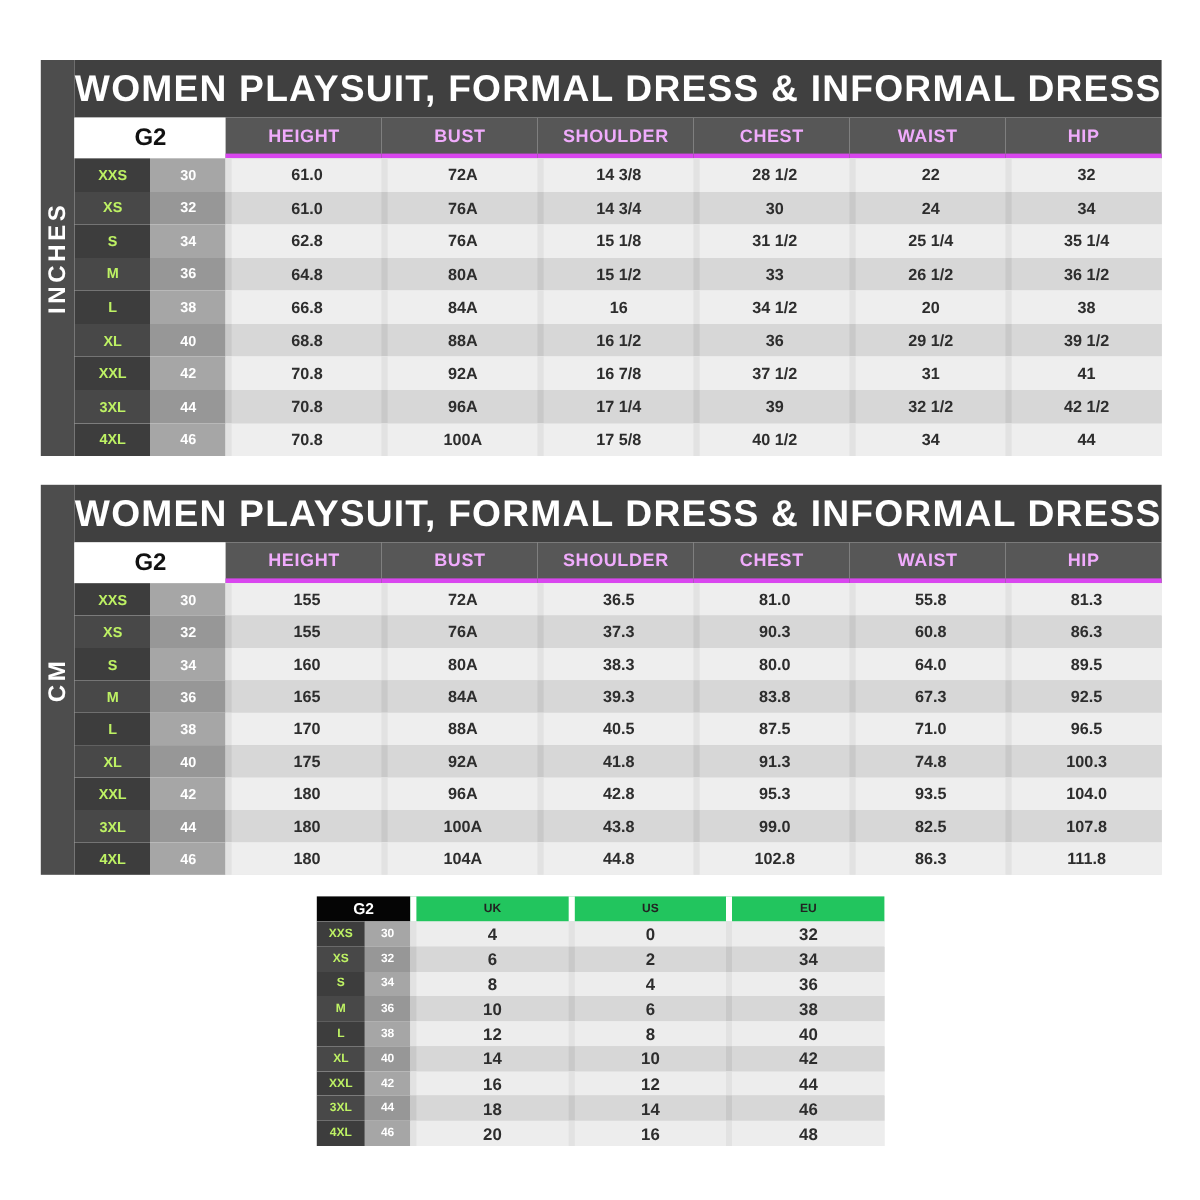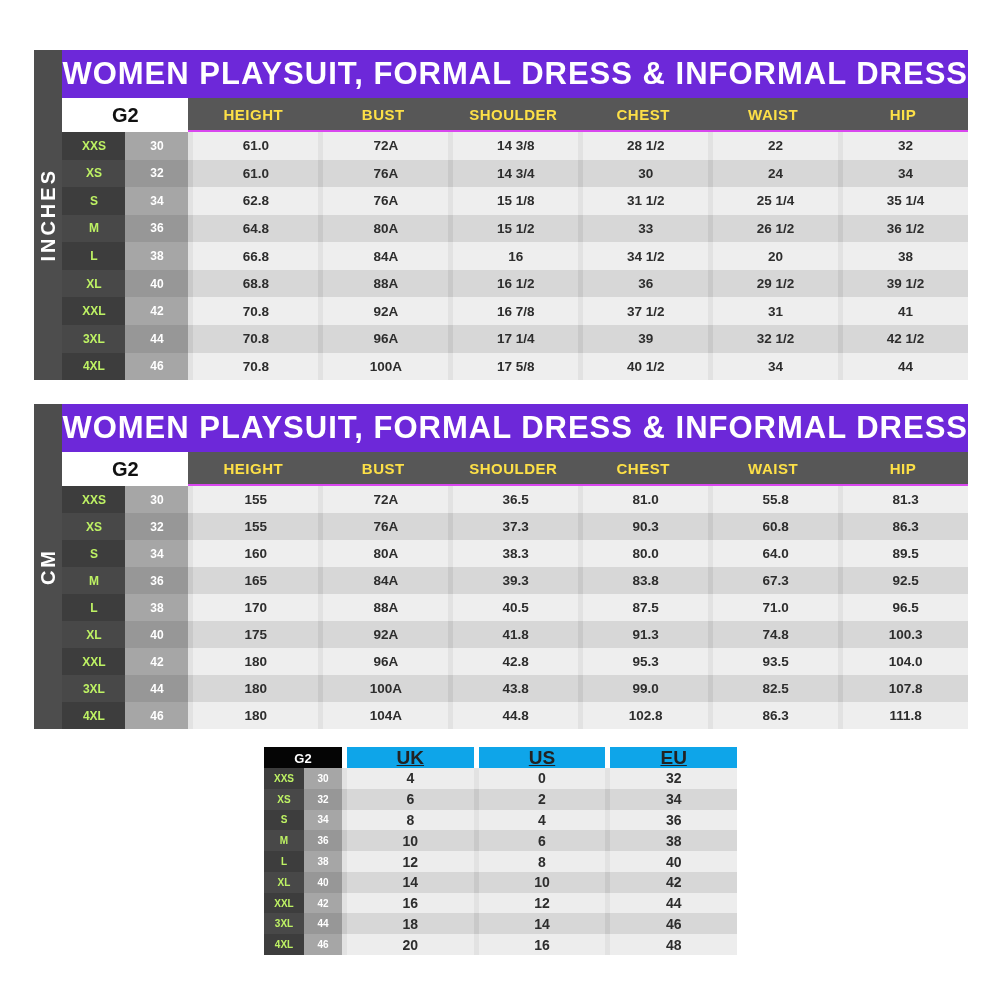--- a/index.html
+++ b/index.html
@@ -12,30 +12,30 @@
   #inches-chart { top:50px; height:330px; }
   #cm-chart { top:404px; height:325px; }
 
   .side-label { width:58px; background:#4d4d4d; color:#ffffff;
                 display:flex; align-items:center; justify-content:center; }
   .side-label span { writing-mode:vertical-rl; transform:rotate(180deg);
                      font-size:20px; letter-spacing:3px; }
 
   .table-area { flex:1; display:flex; flex-direction:column; }
 
-  .title-bar { height:48px; background:#6d28d9; color:#ffffff;
+  .title-bar { height:48px; background:#404040; color:#ffffff;
                display:flex; align-items:center; justify-content:center;
                font-size:31px; letter-spacing:1px; white-space:nowrap; }
 
   .header-row { display:grid; grid-template-columns:126px repeat(6,1fr); height:34px; }
   .g2-header { background:#ffffff; color:#111111; font-size:20px;
                display:flex; align-items:center; justify-content:center; }
-  .col-header { background:#575757; color:#fde047; font-size:15px;
+  .col-header { background:#575757; color:#f0abfc; font-size:15px;
                 display:flex; align-items:center; justify-content:center;
-                border-bottom:2px solid #d946ef; letter-spacing:.5px; }
+                border-bottom:4px solid #d946ef; letter-spacing:.5px; }
 
   .rows { flex:1; display:flex; flex-direction:column; }
   .row { flex:1; display:grid; grid-template-columns:63px 63px repeat(6,1fr); }
   .row:nth-child(odd)  { --rowbg:#e2e2e2; --cellbg:#eeeeee; --sizebg:#3d3d3d; --numbg:#a6a6a6; }
   .row:nth-child(even) { --rowbg:#c9c9c9; --cellbg:#d7d7d7; --sizebg:#484848; --numbg:#979797; }
   .row { background:var(--rowbg); }
   .cell { display:flex; align-items:center; justify-content:center; }
   .cell-size { background:var(--sizebg); color:#bef264; font-size:12px; }
   .cell-num  { background:var(--numbg);  color:#ffffff; font-size:12px; }
   .cell-val  { background:var(--cellbg); color:#2d2d2d; font-size:13.5px;
@@ -43,23 +43,23 @@
 
   
   #intl-chart { position:absolute; left:264px; top:747px; width:473px; height:208px; display:flex; }
   .intl-label-block { width:101px; background:#4f4f4f; color:#ffffff;
                       display:flex; flex-direction:column; align-items:center; justify-content:center;
                       font-size:9.5px; letter-spacing:.4px; line-height:1.25; }
   .intl-right { flex:1; display:flex; flex-direction:column; }
   .intl-header { display:grid; grid-template-columns:78px repeat(3,1fr); height:21px; }
   .intl-g2 { background:#050505; color:#ffffff; font-size:13px;
              display:flex; align-items:center; justify-content:center; }
-  .intl-col-header { background:#0ea5e9; color:#222222; font-size:19px;
+  .intl-col-header { background:#22c55e; color:#222222; font-size:10px;
                      display:flex; align-items:center; justify-content:center;
-                     border-left:5px solid #ffffff;text-decoration:underline; }
+                     border-left:5px solid #ffffff; }
   .intl-rows { flex:1; display:flex; flex-direction:column; }
   .intl-row { flex:1; display:grid; grid-template-columns:40px 38px repeat(3,1fr); }
   .intl-row:nth-child(odd)  { --rowbg:#e2e2e2; --cellbg:#ededed; --sizebg:#3d3d3d; --numbg:#a6a6a6; }
   .intl-row:nth-child(even) { --rowbg:#c9c9c9; --cellbg:#d7d7d7; --sizebg:#484848; --numbg:#979797; }
   .intl-row { background:var(--rowbg); }
   .intl-row .cell-size { font-size:10px; }
   .intl-row .cell-num  { font-size:10px; }
   .intl-row .cell-val  { font-size:14px; border-left-width:5px; }
 </style>
 </head>

